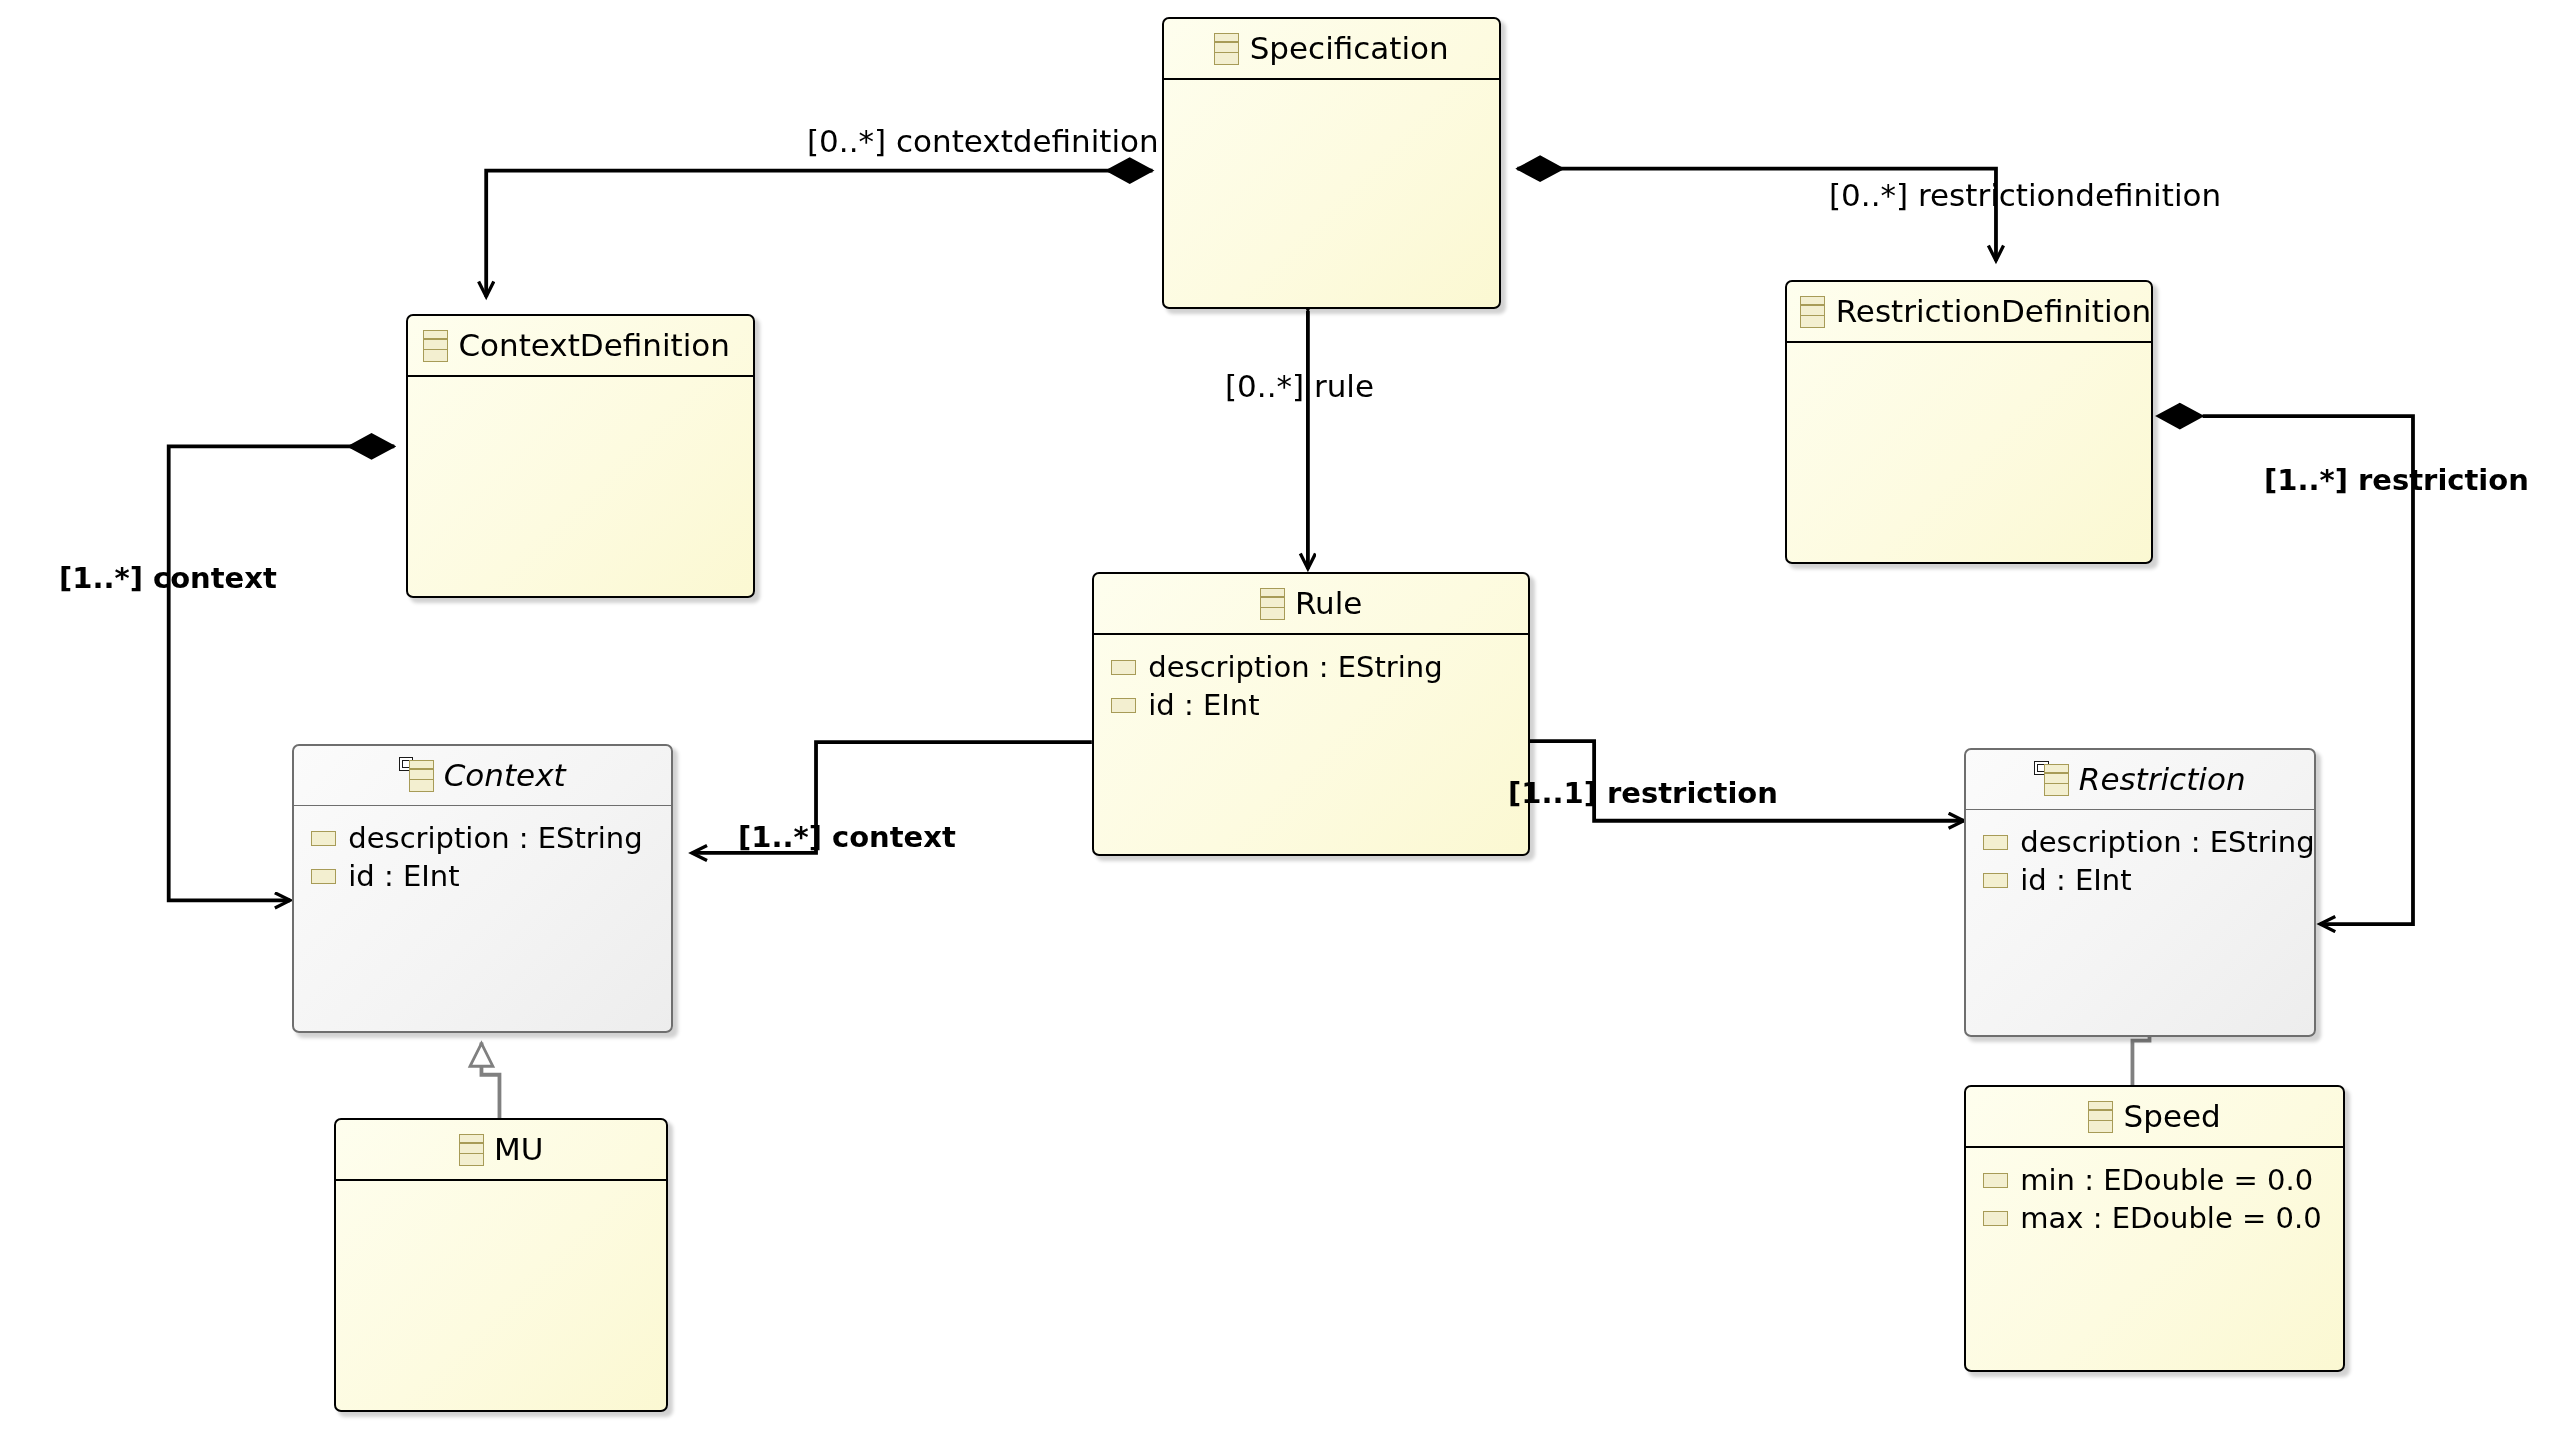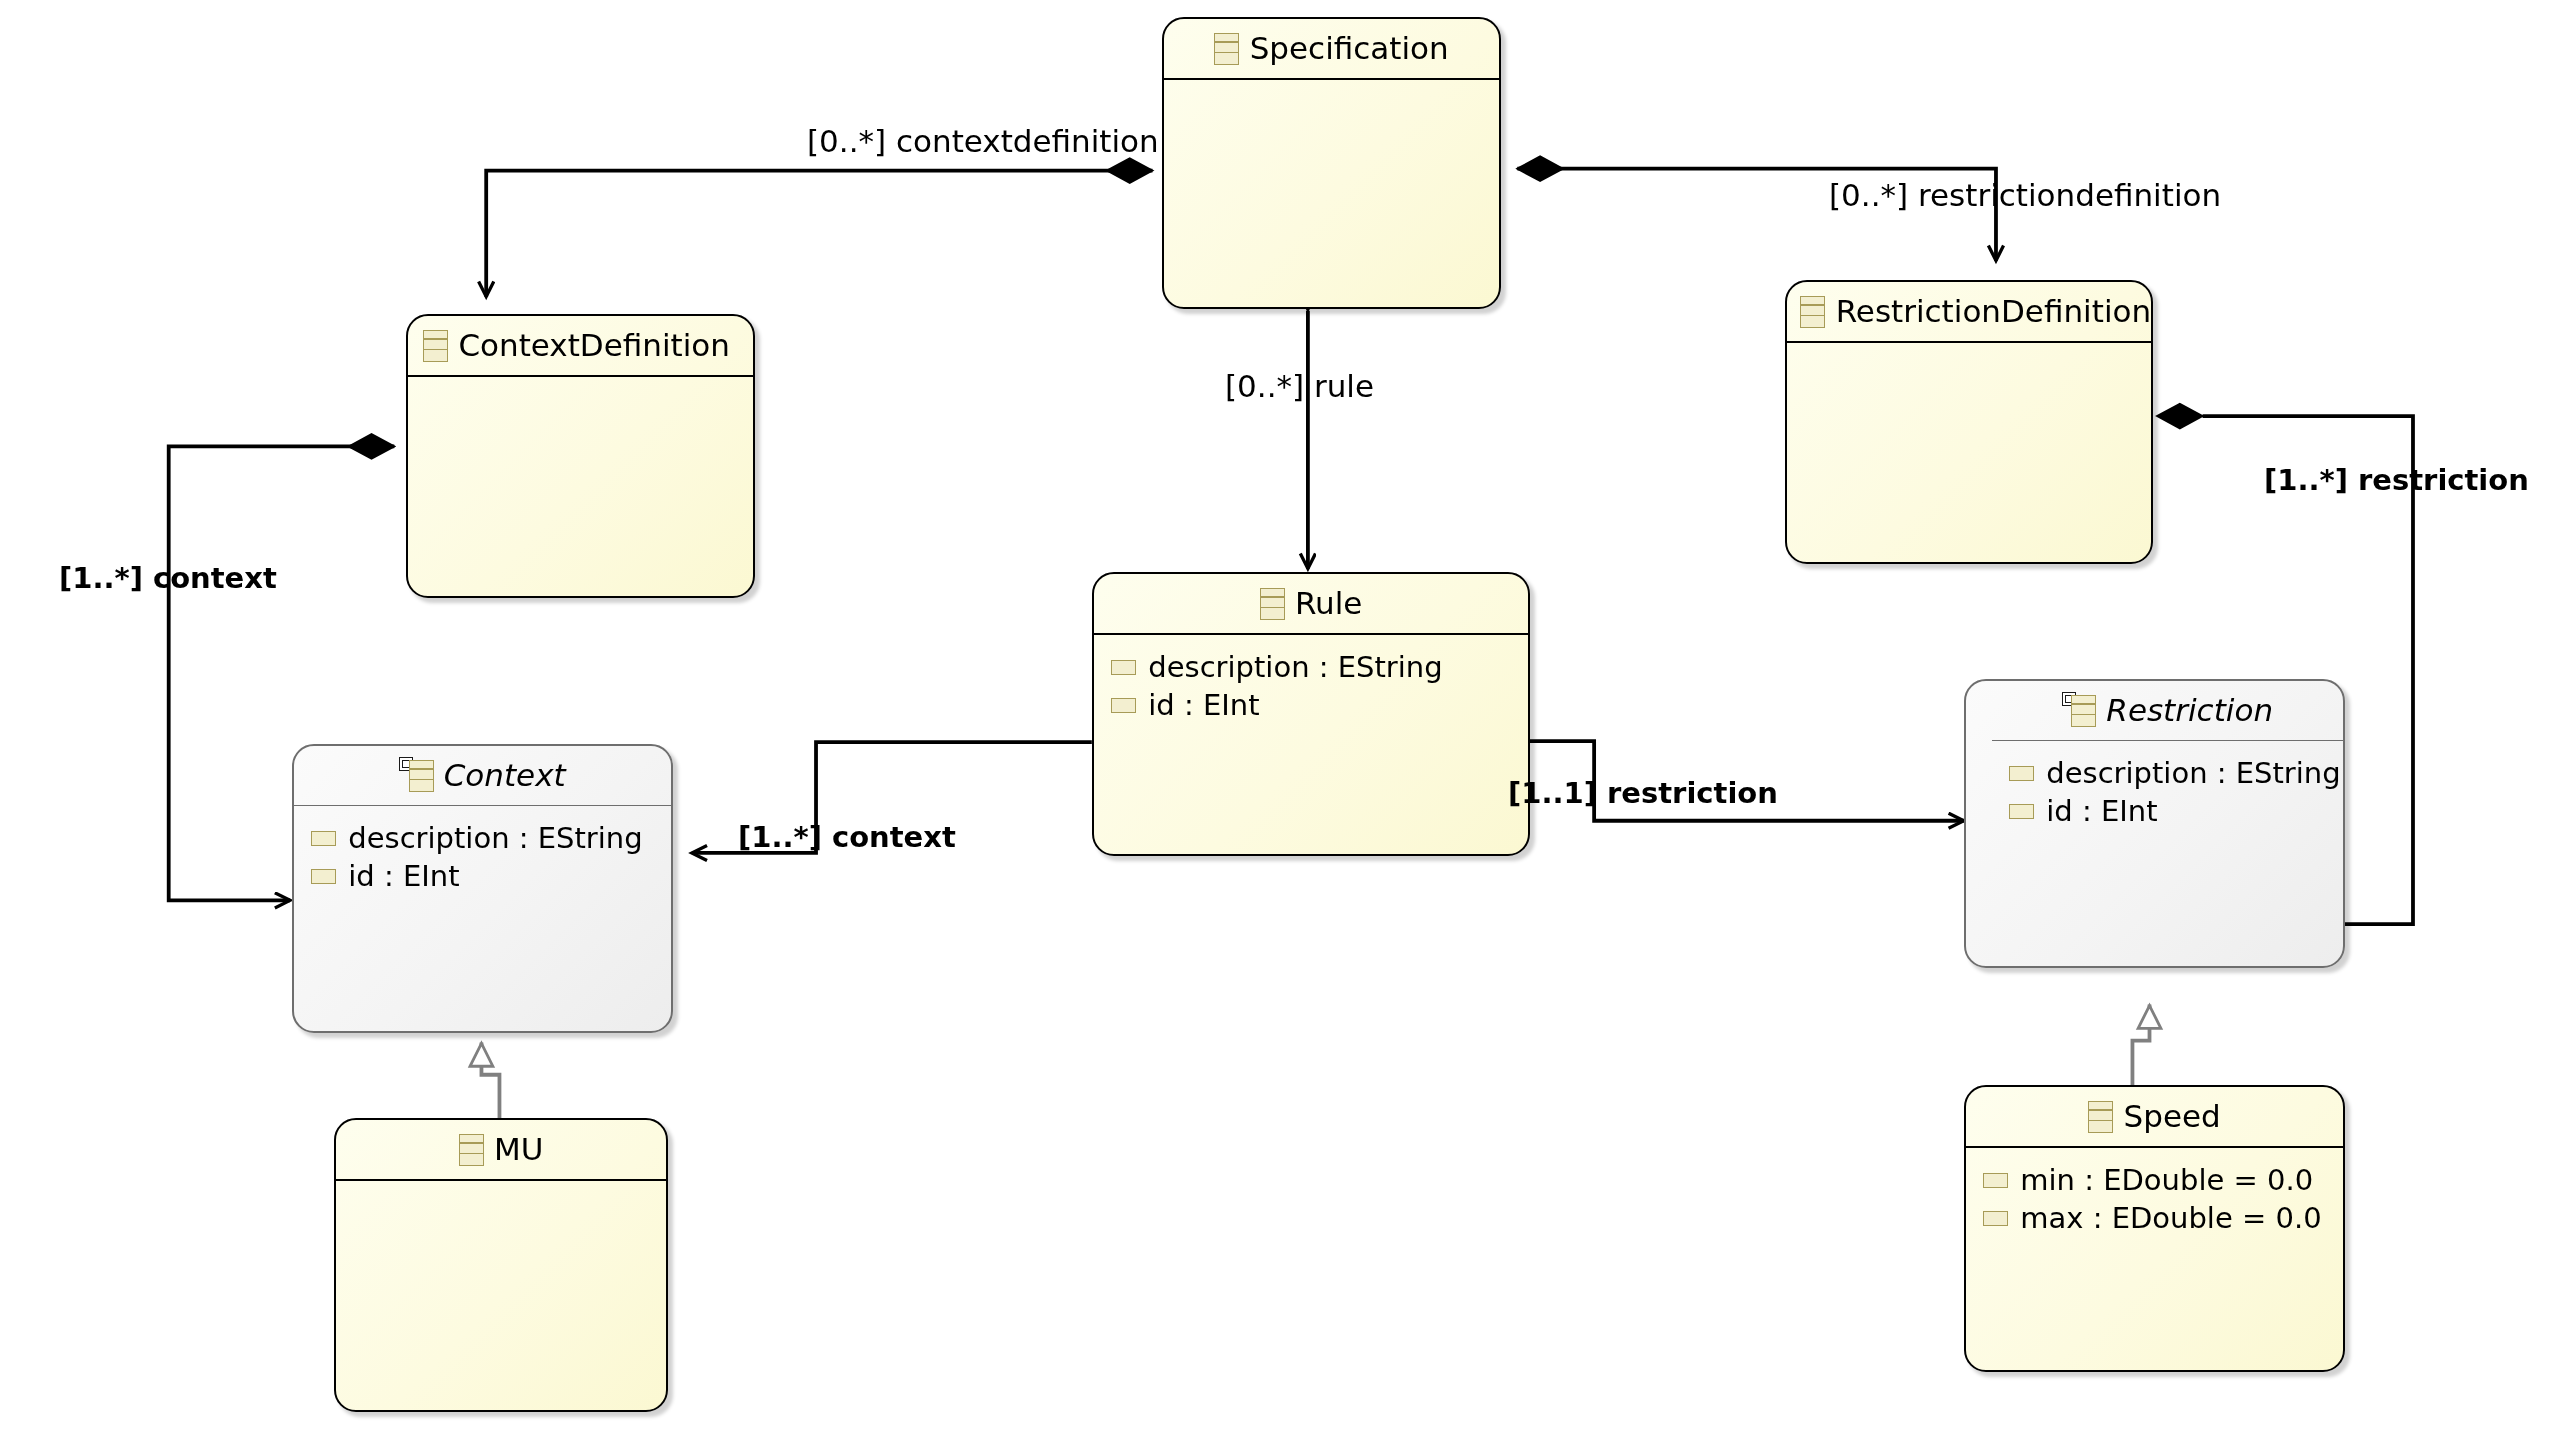--- a/index.html
+++ b/index.html
@@ -21,21 +21,21 @@
   #edges {
     position: absolute;
     left: 0; top: 0;
     width: 2576px;
     height: 1433px;
   }
   
   .node {
     position: absolute;
     box-sizing: border-box;
-    border-radius: 22px;
+    border-radius: 7px;
     overflow: hidden;
     z-index: 5;
   }
   .node.concrete {
     background: linear-gradient(135deg, #fefeee 0%, #fdfbe0 55%, #fbf8d2 100%);
     border: 2.8px solid #000000;
     box-shadow: 4.7px 4.7px 3.8px rgba(0,0,0,0.18);
   }
   .node.abstract {
     background: linear-gradient(135deg, #fbfbfb 0%, #f4f4f4 55%, #ededed 100%);
@@ -284,21 +284,21 @@
         <span class="attr-icon"></span>
         <span class="attr-label">description : EString</span>
       </div>
       <div class="attr-row">
         <span class="attr-icon"></span>
         <span class="attr-label">id : EInt</span>
       </div>
     </div>
   </div>
 
-  <div class="node abstract" style="left:1964px; top:679px; width:381px; height:289px;padding-left:26px;">
+  <div class="node abstract" style="left:1964px; top:748px; width:352px; height:289px;">
     <div class="node-header">
       <span class="class-icon abstract-icon">
         <span class="badge"></span>
           <span class="sheet"></span>
       </span>
       <span class="node-title">Restriction</span>
     </div>
     <div class="node-body">
       <div class="attr-row">
         <span class="attr-icon"></span>

